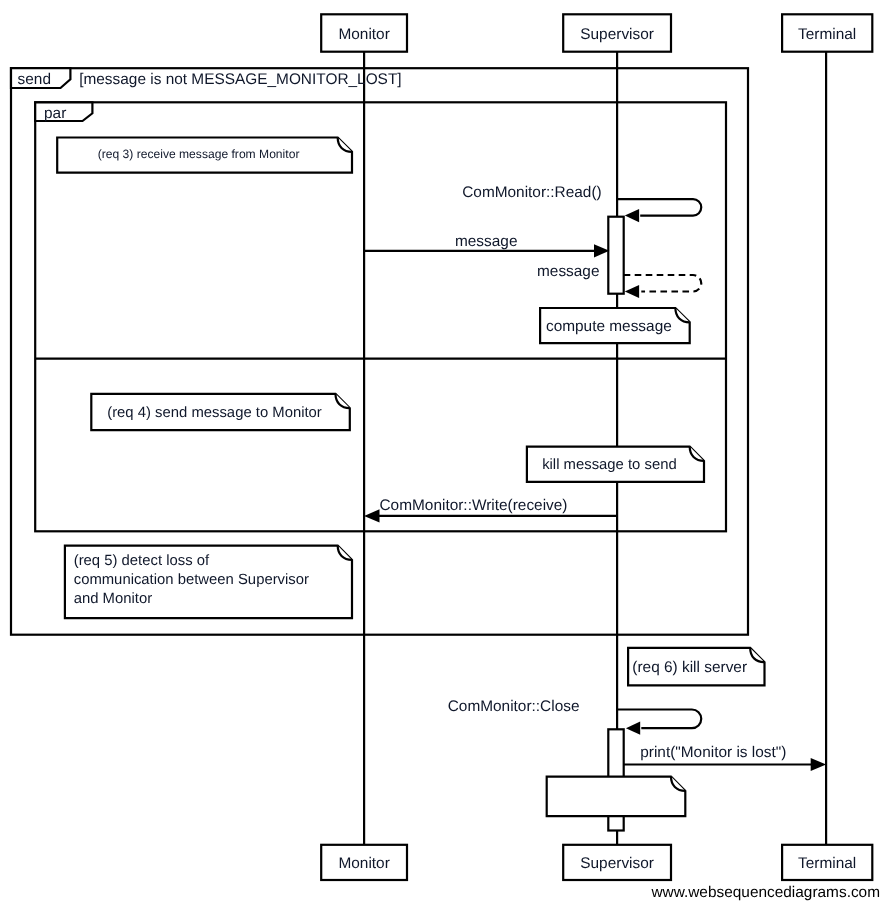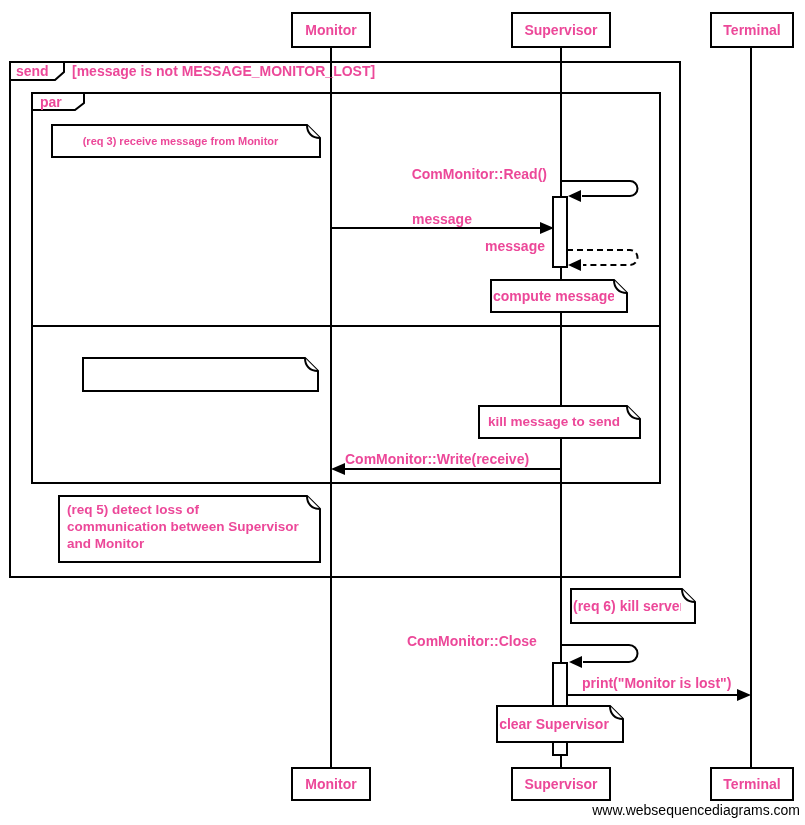--- a/index.html
+++ b/index.html
@@ -2,21 +2,21 @@
 <html><head>
 <meta charset="utf-8">
 <style>
   html,body { margin:0; padding:0; background:#fff; }
   #canvas {
     position:relative; width:805px; height:825px; background:#ffffff;
     font-family:"Liberation Sans", sans-serif; color:#000;
   }
   #shapes { position:absolute; left:0; top:0; }
   .lbl {
-    position:absolute; font-weight:bold; font-size:14px; color:#ec4899;
+    position:absolute; font-weight:normal; font-size:14px; color:#0f172a;
     white-space:nowrap; line-height:16px;
   }
   .center { text-align:center; }
   .right  { text-align:right; }
   .boxlbl { text-align:center; }
   .notetext { text-align:center; overflow:hidden; }
   .prewrap { white-space:pre-line; line-height:17px; text-align:left; }
   .watermark {
     position:absolute; font-weight:normal; font-size:14px; color:#000;
     text-align:right; white-space:nowrap;
@@ -106,26 +106,26 @@
   <div class="lbl boxlbl" style="left:292px; top:13px; width:78px; line-height:34px;">Monitor</div>
   <div class="lbl boxlbl" style="left:512px; top:13px; width:98px; line-height:34px;">Supervisor</div>
   <div class="lbl boxlbl" style="left:711px; top:13px; width:82px; line-height:34px;">Terminal</div>
 
   <div class="lbl boxlbl" style="left:292px; top:768px; width:78px; line-height:32px;">Monitor</div>
   <div class="lbl boxlbl" style="left:512px; top:768px; width:98px; line-height:32px;">Supervisor</div>
   <div class="lbl boxlbl" style="left:711px; top:768px; width:82px; line-height:32px;">Terminal</div>
 
   <div class="lbl notetext" style="left:54px; top:125px; width:253px; line-height:32px; font-size:11px;">(req 3) receive message from Monitor</div>
   <div class="lbl notetext" style="left:493px; top:280px; width:121px; line-height:32px;">compute message</div>
+  <div class="lbl notetext" style="left:85px; top:358px; width:220px; line-height:33px; font-size:13.5px;">(req 4) send message to Monitor</div>
   <div class="lbl notetext" style="left:481px; top:406px; width:146px; line-height:32px; font-size:13.5px;">kill message to send</div>
   <div class="lbl prewrap" style="left:67px; top:501px; width:248px; font-size:13.5px;">(req 5) detect loss of
 communication between Supervisor
 and Monitor</div>
   <div class="lbl notetext" style="left:573px; top:589px; width:108px; line-height:34px;">(req 6) kill server</div>
-  <div class="lbl notetext" style="left:499px; top:706px; width:110px; line-height:36px;">clear Supervisor</div>
 
   <div class="lbl right" style="left:407px; top:166px; width:140px;">ComMonitor::Read()</div>
   <div class="lbl center" style="left:331px; top:211px; width:222px;">message</div>
   <div class="lbl right" style="left:405px; top:238px; width:140px;">message</div>
   <div class="lbl" style="left:345px; top:451px;">ComMonitor::Write(receive)</div>
   <div class="lbl right" style="left:407px; top:633px;">ComMonitor::Close</div>
   <div class="lbl" style="left:582px; top:675px;">print("Monitor is lost")</div>
 
   <div class="watermark" style="left:555px; top:802px; width:245px;">www.websequencediagrams.com</div>
 

